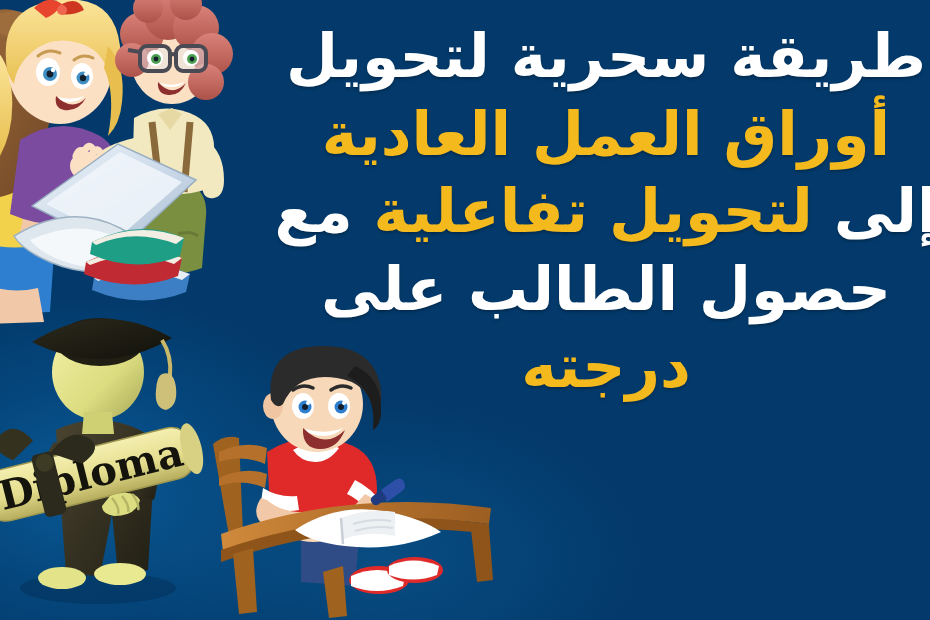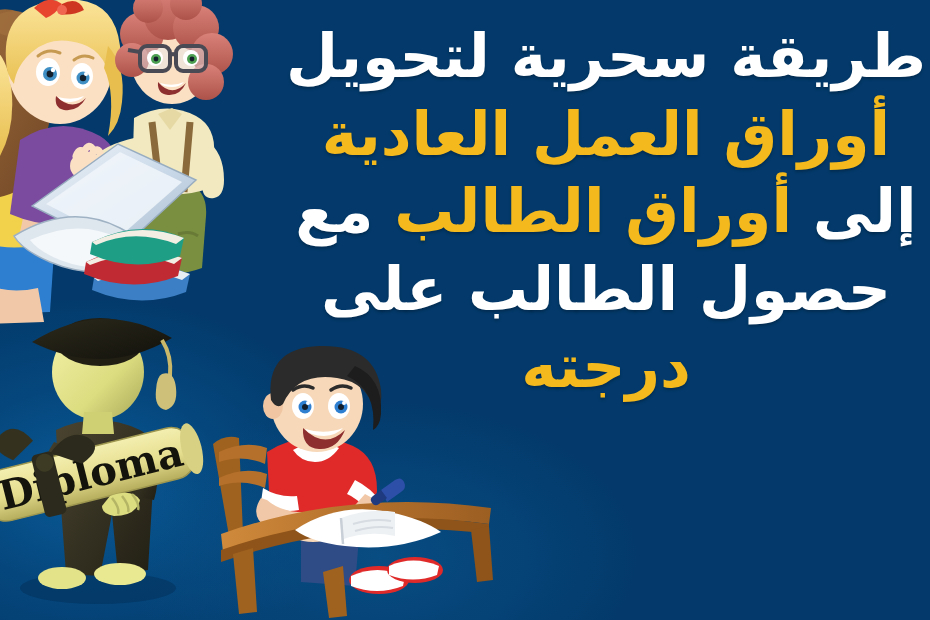--- a/index.html
+++ b/index.html
@@ -366,20 +366,20 @@
         <path d="M176 142 l-8 6 q-4 3 -1 7 q3 4 7 1 l8 -6 z" fill="#1f3a7e"></path>
       </g>
     </svg>
   </div>
 
   <div class="headline">
     <span class="hl-line w-white">طريقة سحرية لتحويل</span>
     <span class="hl-line w-yellow">أوراق العمل العادية</span>
     <span class="hl-line">
       <span class="w-white">إلى</span>
-      <span class="w-yellow">أوراق الطالب</span>
+      <span class="w-yellow">لتحويل تفاعلية</span>
       <span class="w-white">مع</span>
     </span>
     <span class="hl-line w-white">حصول الطالب على</span>
     <span class="hl-line w-yellow">درجته</span>
   </div>
 
 </div>
 
 </body></html>

